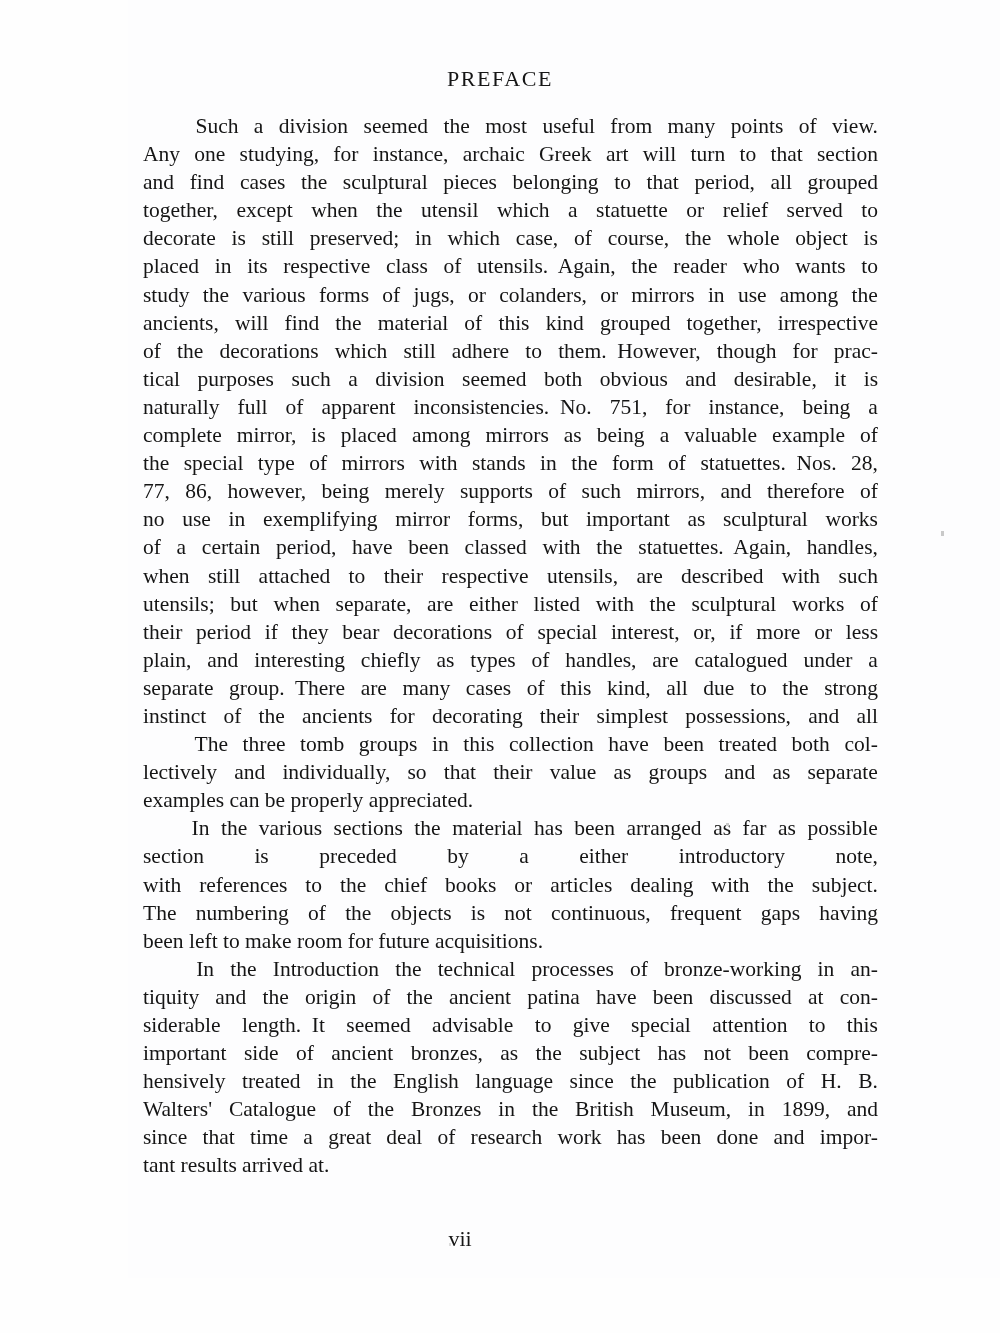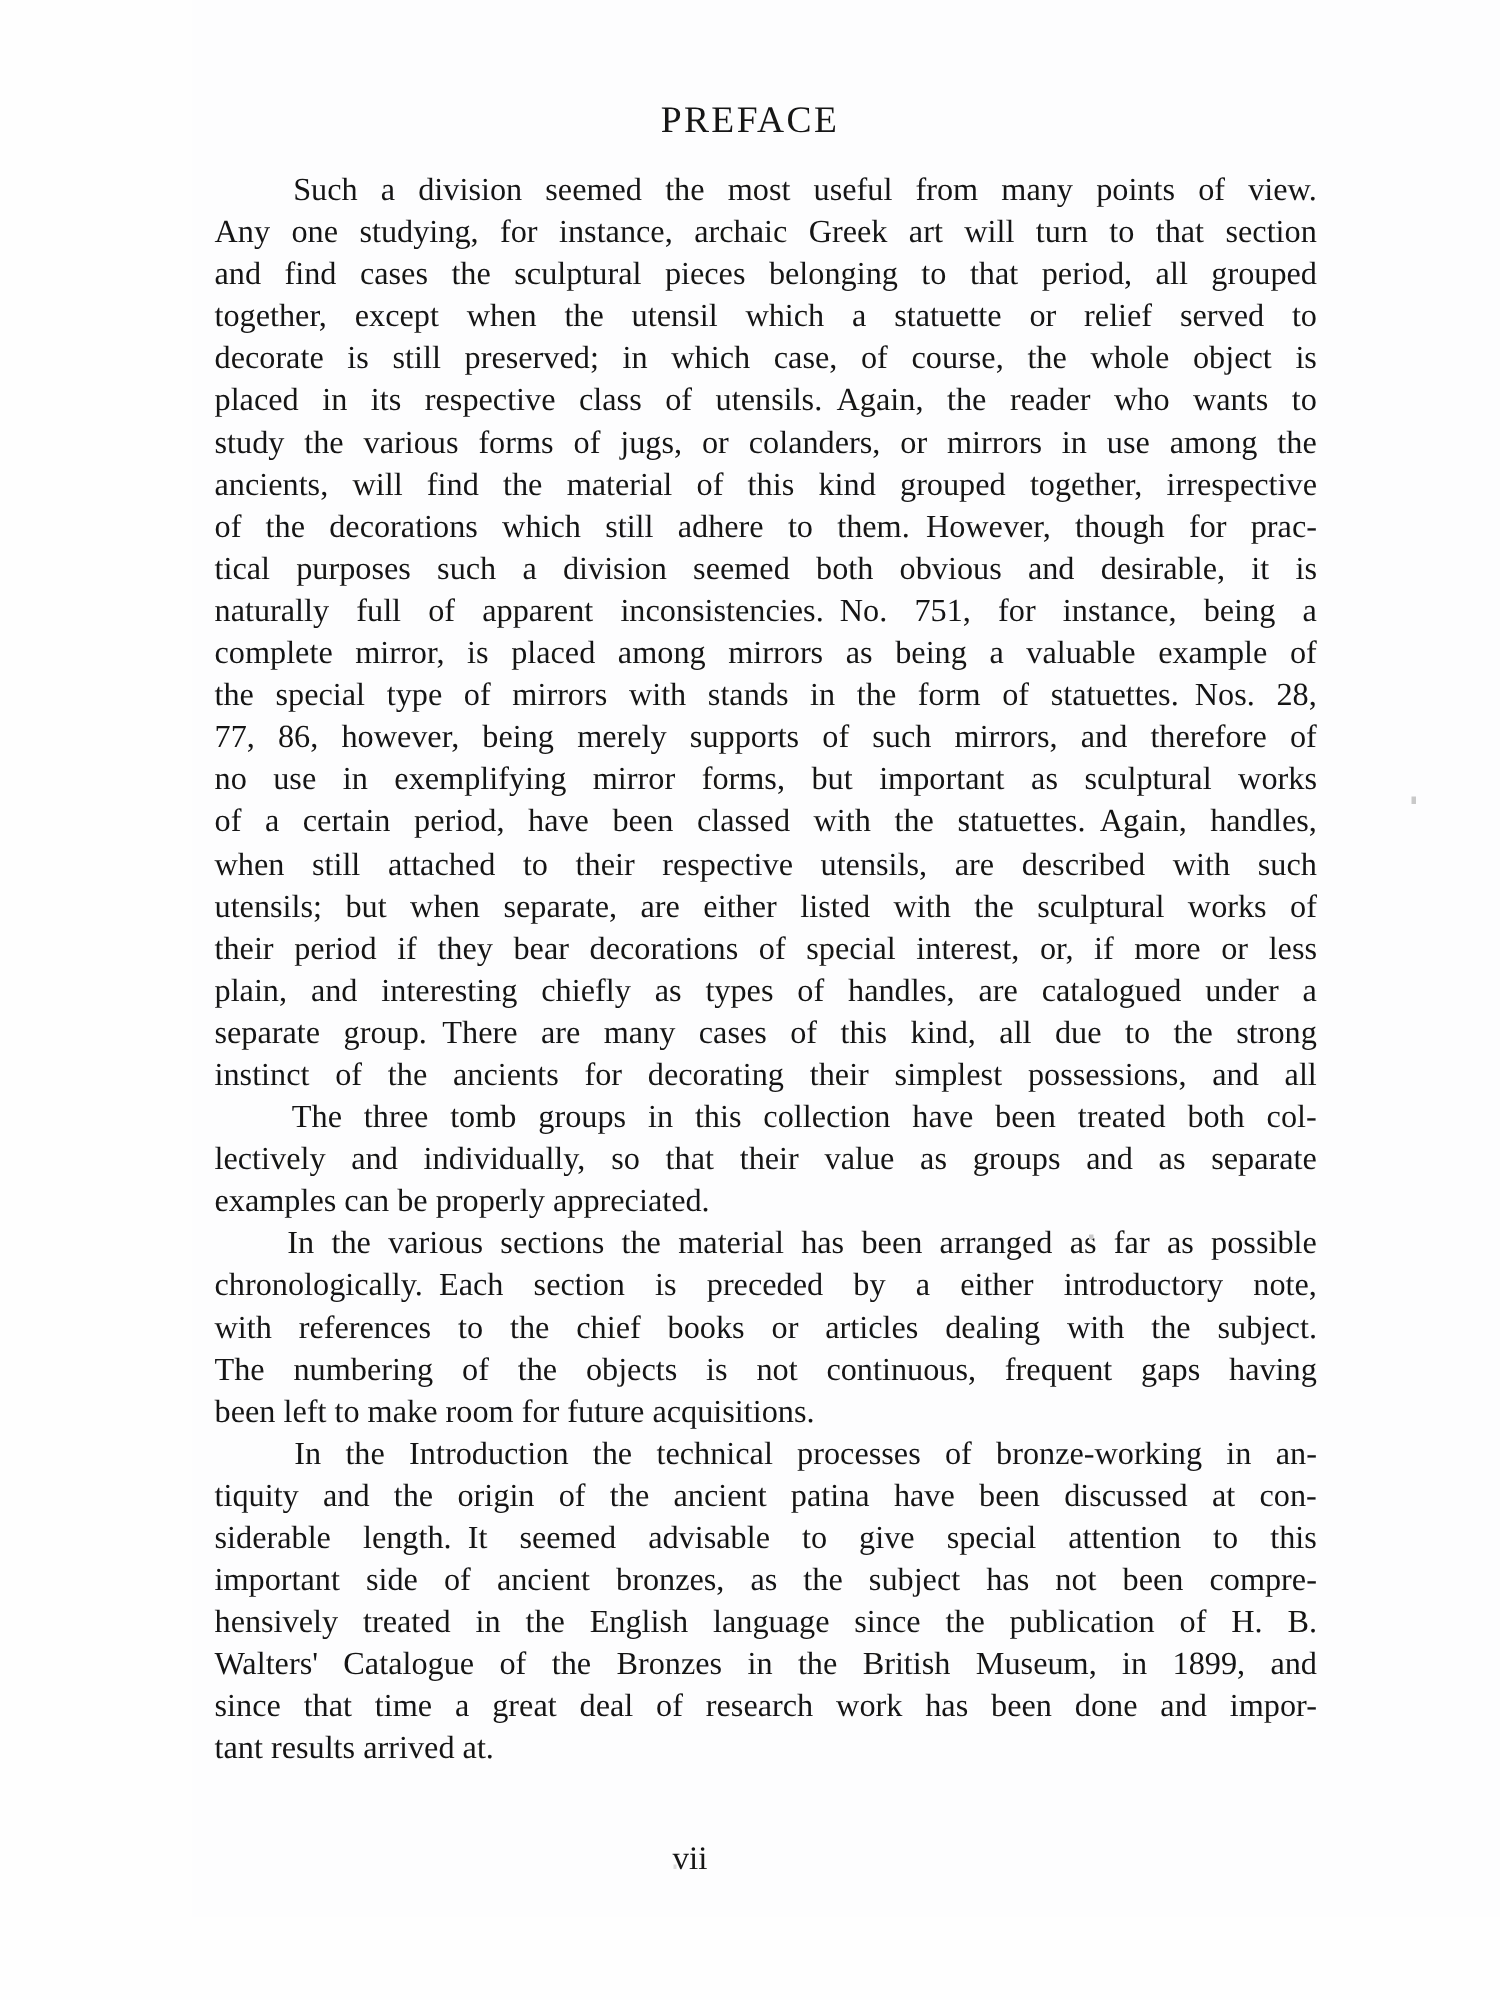--- a/index.html
+++ b/index.html
@@ -33,21 +33,21 @@
     background: #fdfdfe;
     pointer-events: none;
   }
 
   .page-header {
     position: absolute;
     top: 68px;
     left: 0;
     width: 1000px;
     text-align: center;
-    font-size: 25px;
+    font-size: 22px;
     letter-spacing: 1.6px;
     line-height: 1;
     color: #161616;
   }
 
   .text-block {
     position: absolute;
     left: 143px;
     top: 112px;
     width: 735px;
@@ -473,21 +473,20 @@
           <span class="w">material</span>
           <span class="w">has</span>
           <span class="w">been</span>
           <span class="w">arranged</span>
           <span class="w">as</span>
           <span class="w">far</span>
           <span class="w">as</span>
           <span class="w">possible</span>
         </div>
         <div class="line just">
-          <span class="w">chronologically.  Each</span>
           <span class="w">section</span>
           <span class="w">is</span>
           <span class="w">preceded</span>
           <span class="w">by</span>
           <span class="w">a</span>
           <span class="w">either</span>
           <span class="w">introductory</span>
           <span class="w">note,</span>
         </div>
         <div class="line just">

